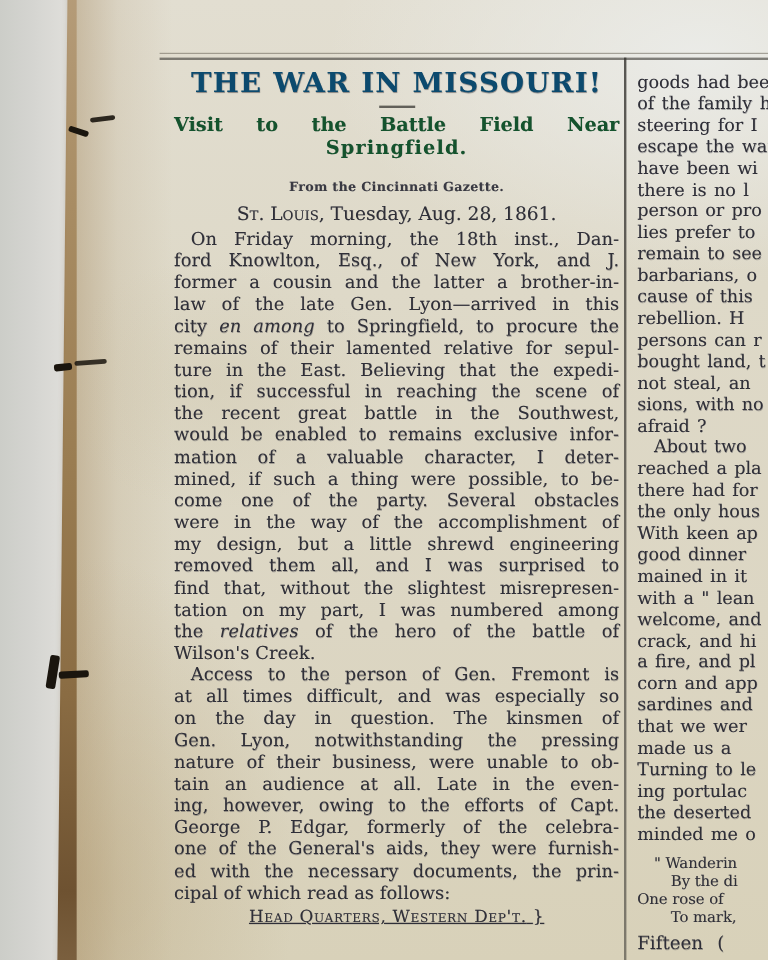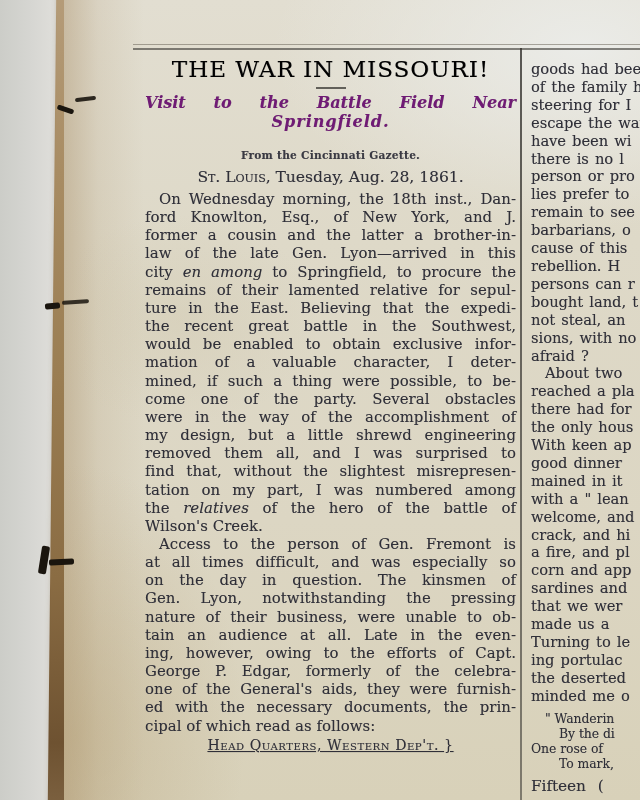--- a/index.html
+++ b/index.html
@@ -39,24 +39,24 @@
   .s6 { left:49px; top:559px; width:25px; height:6px; transform:rotate(-3deg); }
   
   .rule-top-a { position:absolute; left:133px; top:44px; width:507px; height:1px; background:rgba(95,90,78,0.5); }
   .rule-top-b { position:absolute; left:133px; top:48px; width:507px; height:2px; background:rgba(62,60,55,0.62); }
   .col-divider { position:absolute; left:520px; top:48px; width:2px; height:752px;
                  background:linear-gradient(180deg, rgba(52,50,46,0.8), rgba(52,50,46,0.55)); }
 
   
   .ink { color:#2f2f38; text-shadow:0.3px 0.3px 0.5px rgba(47,47,56,0.35); }
   .left-col { position:absolute; left:145px; top:56px; width:371px; }
-  .headline { font-size:23px; font-weight:normal; letter-spacing:1px; text-align:center;
-              color:#000000; text-shadow:0.4px 0.4px 0.6px rgba(30,30,40,0.45); }
+  .headline { font-size:23px; font-weight:bold; letter-spacing:1px; text-align:center;
+              color:#0c4a6e; text-shadow:0.4px 0.4px 0.6px rgba(30,30,40,0.45); }
   .headline-divider { width:30px; height:2px; background:rgba(55,53,50,0.75); margin:5px auto 4px auto; }
-  .subhead { font-size:16px; font-weight:bold; line-height:19px; color:#701a75;font-style:italic; }
+  .subhead { font-size:16px; font-weight:bold; line-height:19px; color:#14532d; }
   .subhead .l1 { text-align:justify; text-align-last:justify; }
   .subhead .l2 { text-align:center; letter-spacing:1px; }
   .credit { font-size:10.5px; font-weight:bold; text-align:center; margin-top:18px;
             color:#3a3a43; letter-spacing:0.3px; }
   .dateline { font-size:15.5px; text-align:center; margin-top:7px; }
   .smallcaps { font-variant:small-caps; }
   .body { font-size:14.8px; line-height:18.15px; letter-spacing:0.1px; }
   .para1 { margin-top:4px; }
   .justify .tline { text-align:justify; text-align-last:justify; }
   .justify .tline.lastline { text-align-last:left; }
@@ -96,29 +96,30 @@
     <div class="subhead">
       <div class="l1">Visit to the Battle Field Near</div>
       <div class="l2">Springfield.</div>
     </div>
 
     <div class="credit">From the Cincinnati Gazette.</div>
 
     <div class="dateline"><span class="smallcaps">St. Louis,</span><span> Tuesday, Aug. 28, 1861.</span></div>
 
     <div class="body para1 justify">
-        <div class="tline" style="text-indent: 14px;">On Wednesday morning, the 18th inst., Dan-</div>
+        <div class="tline" style="text-indent: 14px;">On Friday morning, the 18th inst., Dan-</div>
         <div class="tline">ford Knowlton, Esq., of New York, and J.</div>
         <div class="tline">former a cousin and the latter a brother-in-</div>
         <div class="tline">law of the late Gen. Lyon—arrived in this</div>
         <div class="tline">city <i>en among</i> to Springfield, to procure the</div>
         <div class="tline">remains of their lamented relative for sepul-</div>
         <div class="tline">ture in the East.  Believing that the expedi-</div>
+        <div class="tline">tion, if successful in reaching the scene of</div>
         <div class="tline">the recent great battle in the Southwest,</div>
-        <div class="tline">would be enabled to obtain exclusive infor-</div>
+        <div class="tline">would be enabled to remains exclusive infor-</div>
         <div class="tline">mation of a valuable character, I deter-</div>
         <div class="tline">mined, if such a thing were possible, to be-</div>
         <div class="tline">come one of the party.  Several obstacles</div>
         <div class="tline">were in the way of the accomplishment of</div>
         <div class="tline">my design, but a little shrewd engineering</div>
         <div class="tline">removed them all, and I was surprised to</div>
         <div class="tline">find that, without the slightest misrepresen-</div>
         <div class="tline">tation on my part, I was numbered among</div>
         <div class="tline">the <i>relatives</i> of the hero of the battle of</div>
         <div class="tline lastline">Wilson's Creek.</div>

